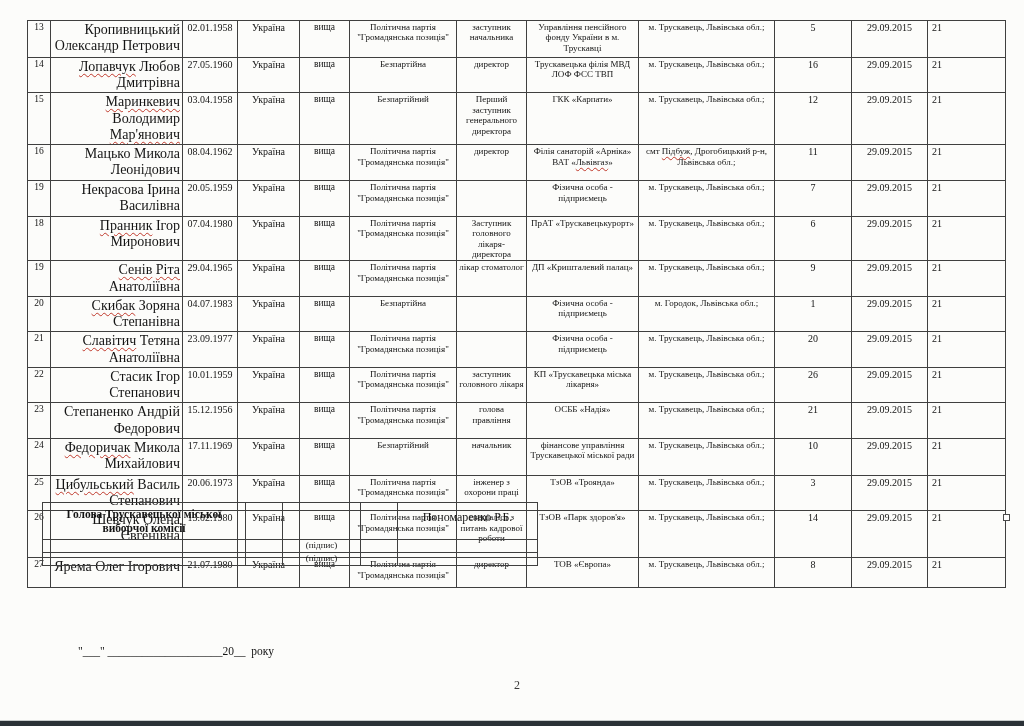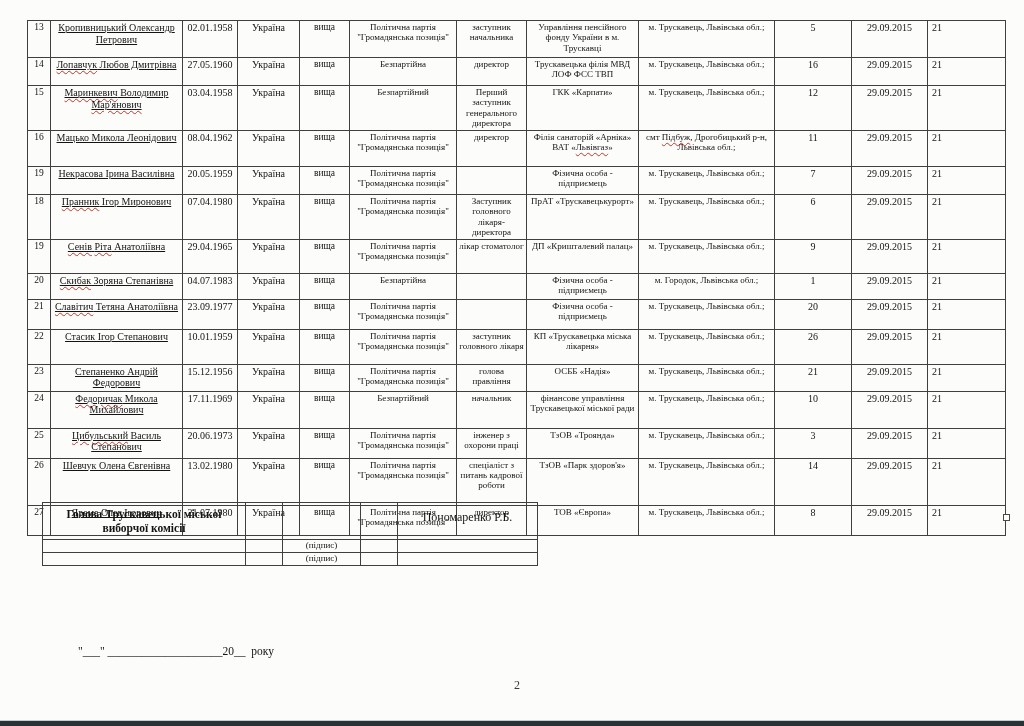--- a/index.html
+++ b/index.html
@@ -3,21 +3,21 @@
 <meta charset="utf-8">
 <style>
   html,body{margin:0;padding:0;}
   .screen{position:relative;width:1024px;height:726px;background:#fcfcfa;overflow:hidden;
           font-family:"Liberation Serif","DejaVu Serif",serif;color:#141414;}
   
   .main-table{position:absolute;left:27px;top:20px;width:978px;border-collapse:collapse;table-layout:fixed;}
   .main-table td{border:1px solid #3f3f3f;vertical-align:top;padding:1px 2px;font-size:9px;
                  line-height:1.16;text-align:center;overflow:hidden;word-wrap:break-word;}
   td.c-num{font-size:9.5px;}
-  td.c-name{text-align:center;font-size:10px;text-decoration:underline;}
+  td.c-name{text-align:right;font-size:14px;}
   td.c-birth{font-size:10px;}
   td.c-country{font-size:10px;}
   td.c-edu{font-size:9.5px;}
   td.c-n2,td.c-date{font-size:10px;}
   td.c-term{text-align:left;font-size:10px;padding-left:4px;}
   .squiggle{text-decoration:underline;text-decoration-style:wavy;text-decoration-color:#c0392b;
             text-decoration-thickness:1px;text-underline-offset:2px;}
   
   .sig-table{position:absolute;left:42px;top:502px;width:495px;border-collapse:collapse;table-layout:fixed;}
   .sig-table td{border:1px solid #3f3f3f;padding:0 2px;font-size:9px;vertical-align:middle;

